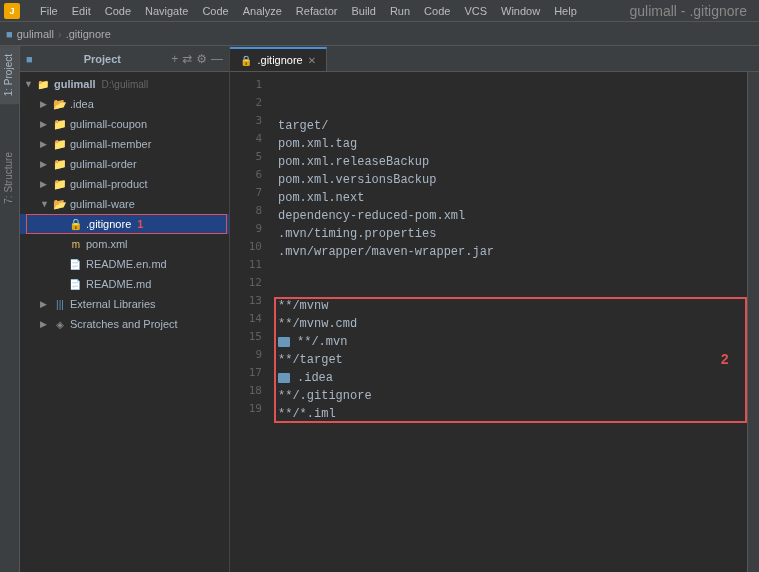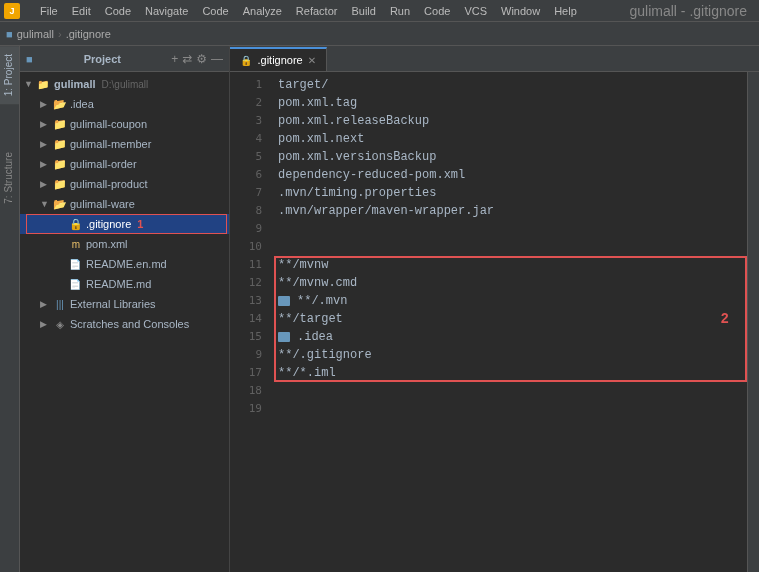--- a/index.html
+++ b/index.html
@@ -248,20 +248,21 @@
       padding-right: 8px;
       line-height: 18px;
     }
     .code-area {
       flex: 1;
       padding: 4px 8px;
       font-family: 'Consolas', 'Courier New', monospace;
       font-size: 12px;
       overflow: auto;
       position: relative;
+      margin-top: 41px;
     }
     .code-line {
       height: 18px;
       line-height: 18px;
       display: flex;
       align-items: center;
       gap: 4px;
       white-space: nowrap;
     }
     .code-text { color: #a9b7c6; }
@@ -403,21 +404,21 @@
 
       <div class="tree-item" style="padding-left:20px;">
         <span class="arrow">▶</span>
         <span class="icon" style="font-size:10px;color:#6897bb;">|||</span>
         <span class="label">External Libraries</span>
       </div>
 
       <div class="tree-item" style="padding-left:20px;">
         <span class="arrow">▶</span>
         <span class="icon" style="font-size:10px;color:#888;">◈</span>
-        <span class="label">Scratches and Consoles</span>
+        <span class="label">Scratches and Project</span>
       </div>
 
     </div>
   </div>
 
   <div class="editor-area">
 
     <div class="editor-tabs">
       <div class="editor-tab active">
         <span style="font-size:10px;color:#888;">🔒</span>
@@ -454,24 +455,24 @@
         <div class="code-line">
             <span class="code-text">target/</span>
           </div>
         <div class="code-line">
             <span class="code-text">pom.xml.tag</span>
           </div>
         <div class="code-line">
             <span class="code-text">pom.xml.releaseBackup</span>
           </div>
         <div class="code-line">
+            <span class="code-text">pom.xml.versionsBackup</span>
+          </div>
+        <div class="code-line">
             <span class="code-text">pom.xml.next</span>
-          </div>
-        <div class="code-line">
-            <span class="code-text">pom.xml.versionsBackup</span>
           </div>
         <div class="code-line">
             <span class="code-text">dependency-reduced-pom.xml</span>
           </div>
         <div class="code-line">
             <span class="code-text">.mvn/timing.properties</span>
           </div>
         <div class="code-line">
             <span class="code-text">.mvn/wrapper/maven-wrapper.jar</span>
           </div>

